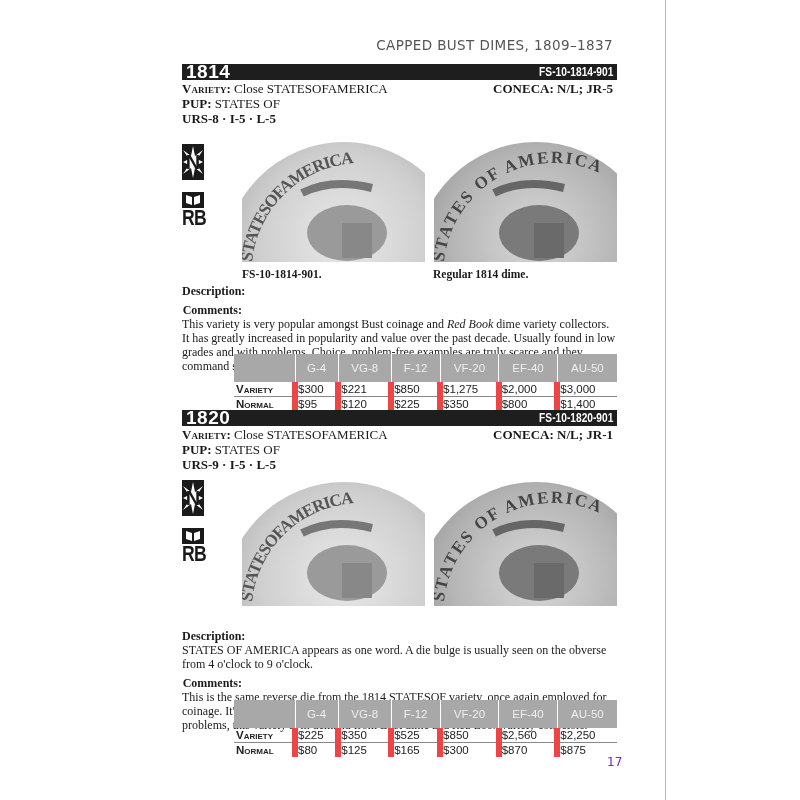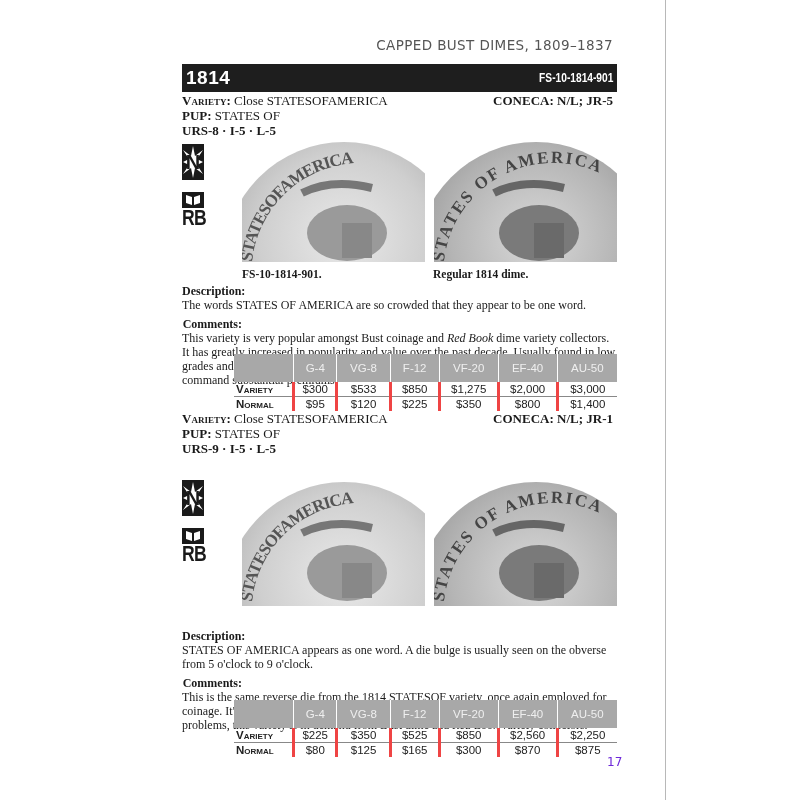--- a/index.html
+++ b/index.html
@@ -2,21 +2,21 @@
 <html><head>
 <meta charset="utf-8">
 <style>
   html, body { margin:0; padding:0; }
   body { width:800px; height:800px; background:#ffffff; position:relative; overflow:hidden;
          font-family:"Liberation Serif", "DejaVu Serif", serif; color:#1a1a1a; }
   .page-edge { position:absolute; left:665px; top:0; width:1px; height:800px; background:#b8b8b8; }
   .running-head { position:absolute; right:187px; top:37px; font-family:"DejaVu Sans", sans-serif;
                   font-size:13.5px; color:#555; letter-spacing:0.4px; font-weight:normal; }
   .entry { position:absolute; left:182px; width:435px; }
-  .bar { height:28px; background:#1e1e1e; color:#fff; display:flex; align-items:center; justify-content:space-between;
+  .bar { height:16px; background:#1e1e1e; color:#fff; display:flex; align-items:center; justify-content:space-between;
          padding:0 4px 0 4px; box-sizing:border-box; }
   .bar .year { font-family:"Liberation Sans", sans-serif; font-weight:bold; font-size:19px; letter-spacing:0.5px; }
   .bar .fs { font-family:"Liberation Sans", sans-serif; font-weight:bold; font-size:12px; transform:scaleX(0.85); transform-origin:right center; }
   .meta { font-size:13px; line-height:15px; margin-top:1px; position:relative; }
   .meta b { font-weight:bold; }
   .sc { font-variant:small-caps; font-weight:bold; }
   .conecca { position:absolute; right:4px; top:0; font-weight:bold; font-size:13px;margin-left:37px; }
   .icons { position:absolute; left:0; width:22px; }
   .icon-n { width:22px; height:36px; background:#1a1a1a; display:flex; align-items:center; justify-content:center; position:relative; }
   .icon-n svg { position:absolute; left:0; top:0; }
@@ -32,21 +32,21 @@
   .coin .legend { position:absolute; left:0; top:0; width:183px; height:124px; }
   .captions { position:absolute; left:60px; display:flex; font-size:11.5px; font-weight:bold; }
   .captions div:first-child { width:191px; }
   .dl { position:absolute; left:0; width:435px; font-size:12px; line-height:14px; }
   .dl .row { display:flex; margin-bottom:5px;flex-direction:column; }
   .dl .lab { width:60px; font-weight:bold; flex:none; text-align:right; padding-right:4px; }
   .dl .txt { flex:1; }
   table.prices { position:absolute; left:52px; width:383px; border-collapse:collapse; font-family:"Liberation Sans", sans-serif; font-size:11.5px; }
   table.prices th { background:#a8a8a8; color:#efefef; font-weight:normal; height:14px; padding:7px; border-left:1px solid #fff; }
   table.prices th:first-child { border-left:none; }
-  table.prices td { text-align:center; height:14px; padding:0; border-left:3px solid #ef4444; color:#222; }
+  table.prices td { height:14px; padding:0; border-left:6px solid #ef4444; color:#222; }
   table.prices tr.r1 td { border-bottom:1px solid #888; }
   table.prices td.rl { text-align:left; border-left:none; font-variant:small-caps; font-weight:bold; font-size:11.5px; padding-left:2px; width:56px; }
   .folio { position:absolute; left:607px; top:755px; font-family:"DejaVu Sans", sans-serif; font-size:12px; color:#6d28d9; }
   i { font-style:italic; }
 </style>
 </head>
 <body>
 
 <div class="page-edge"></div>
 <div class="running-head">CAPPED BUST DIMES, 1809–1837</div>
@@ -107,21 +107,20 @@
   </div>
 
   <div class="captions" style="top:204px;">
     <div>FS-10-1814-901.</div>
     <div>Regular 1814 dime.</div>
   </div>
 
   <div class="dl" style="top:220px;">
     <div class="row">
         <span class="lab">Description:</span>
-        <span class="txt">The words STATES OF AMERICA are so crowded that they appear to be one word.</span>
       </div>
     <div class="row">
         <span class="lab">Comments:</span>
         <span class="txt"><span>This variety is very popular amongst Bust coinage and </span><i>Red Book</i><span> dime variety collectors. It has greatly increased in popularity and value over the past decade. Usually found in low grades and with problems. Choice, problem-free examples are truly scarce and they command substantial premiums.</span></span>
       </div>
   </div>
 
   <table class="prices" style="top:290px;">
     <tbody>
         <tr>
@@ -129,40 +128,44 @@
           <th>G-4</th>
           <th>VG-8</th>
           <th>F-12</th>
           <th>VF-20</th>
           <th>EF-40</th>
           <th>AU-50</th>
         </tr>
     <tr class="r1">
           <td class="rl">Variety</td>
           <td>$300</td>
-          <td>$533</td>
+          <td>$221</td>
           <td>$850</td>
           <td>$1,275</td>
           <td>$2,000</td>
           <td>$3,000</td>
         </tr>
     <tr>
           <td class="rl">Normal</td>
           <td>$95</td>
           <td>$120</td>
           <td>$225</td>
           <td>$350</td>
           <td>$800</td>
           <td>$1,400</td>
         </tr>
   </tbody>
     </table>
 </div>
 
 <div class="entry" style="top:410px;">
+  <div class="bar">
+    <span class="year">1820</span>
+    <span class="fs">FS-10-1820-901</span>
+  </div>
   <div class="meta">
     <div><span class="sc">Variety:</span> <span>Close STATESOFAMERICA</span></div>
     <div><b>PUP:</b> <span>STATES OF</span></div>
     <div><b>URS-9 · I-5 · L-5</b></div>
     <span class="conecca">CONECA: N/L; JR-1</span>
   </div>
 
   <div class="icons" style="top:70px;">
     <div class="icon-n">
       <svg width="22" height="36" viewBox="0 0 22 36">
@@ -203,21 +206,21 @@
           <ellipse cx="105" cy="95" rx="40" ry="28" fill="#7a7a7a"></ellipse>
           <rect x="100" y="85" width="30" height="35" fill="#6a6a6a"></rect>
         </svg>
     </div>
   </div>
 
 
   <div class="dl" style="top:219px;">
     <div class="row">
         <span class="lab">Description:</span>
-        <span class="txt">STATES OF AMERICA appears as one word. A die bulge is usually seen on the obverse from 5 o'clock to 9 o'clock.</span>
+        <span class="txt">STATES OF AMERICA appears as one word. A die bulge is usually seen on the obverse from 4 o'clock to 9 o'clock.</span>
       </div>
     <div class="row">
         <span class="lab">Comments:</span>
         <span class="txt"><span>This is the same reverse die from the 1814 STATESOF variety, once again employed for coinage. It's very scarce, but not as rare as the 1814. Usually found in low grades and with problems, this variety is in demand from Bust dime and </span><i>Red Book</i><span> variety collectors.</span></span>
       </div>
   </div>
 
   <table class="prices" style="top:290px;">
     <tbody>
         <tr>

